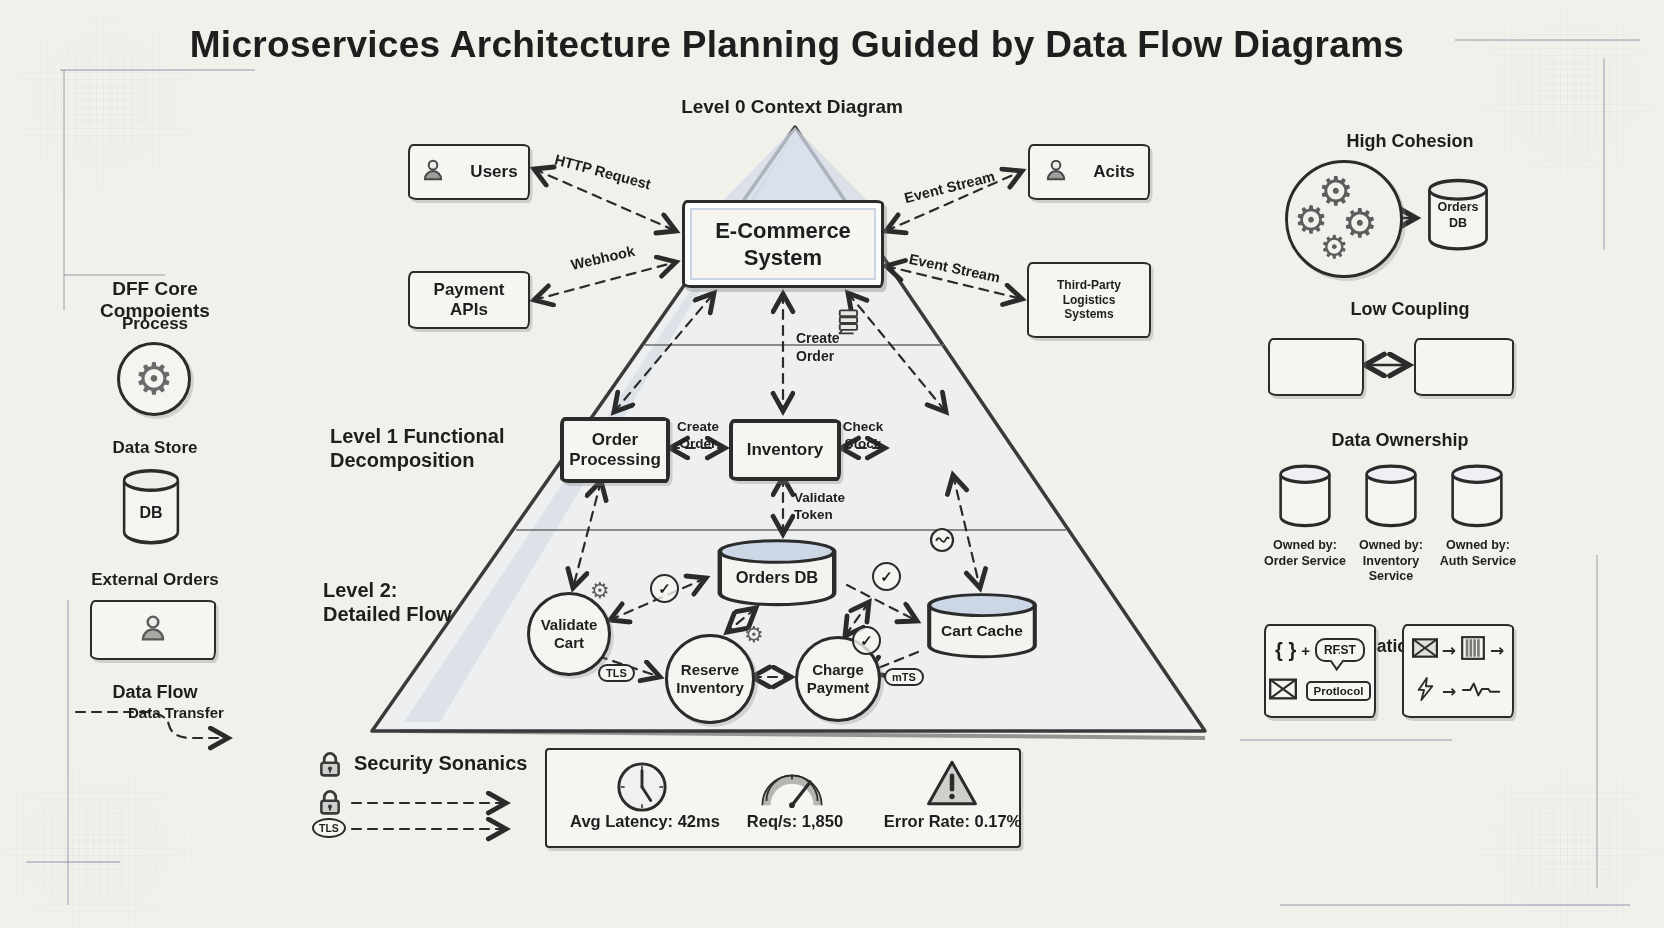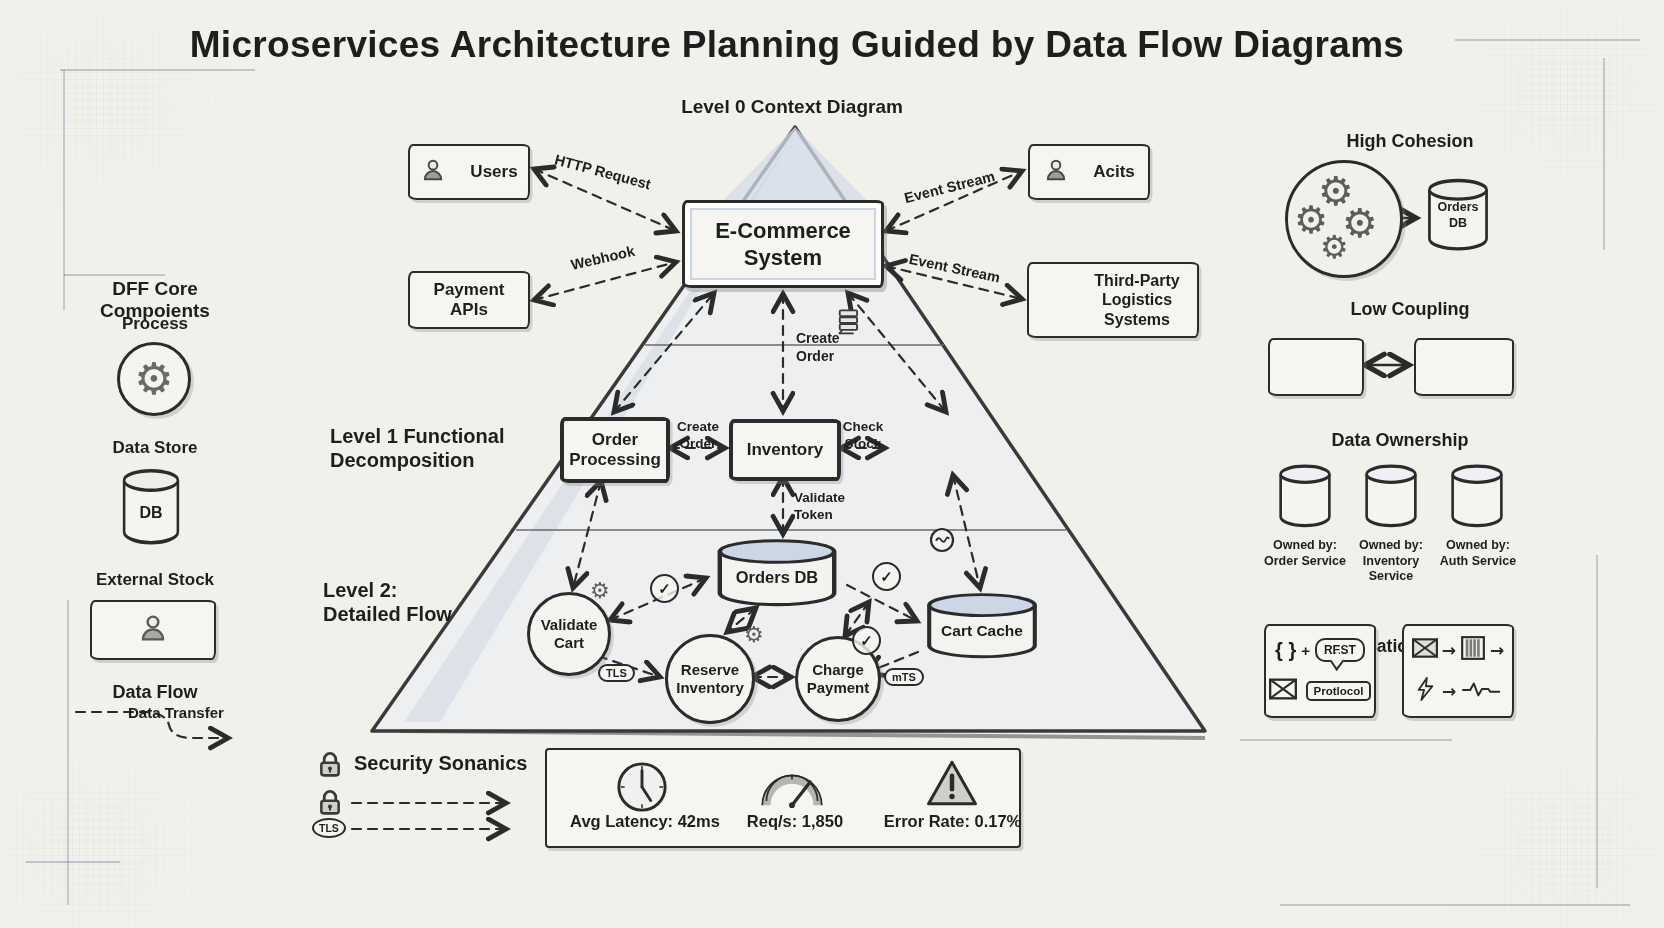--- a/index.html
+++ b/index.html
@@ -135,21 +135,21 @@
   <div class="abs sketch thin flexc" style="left:1028px;top:144px;width:118px;height:52px;z-index:2;">
     <span>
       <svg width="26" height="26" viewBox="0 0 24 24">
           <circle cx="12" cy="7.5" r="4" fill="#ececea" stroke="#474747" stroke-width="1.8"></circle>
           <path d="M4.5,20.5 a7.5,7.5 0 0 1 15,0 z" fill="#9c9c9a" stroke="#474747" stroke-width="1.8"></path>
         </svg>
     </span>
     <span class="lbl" style="font-size:17px;">Acits</span>
   </div>
 
-  <div class="abs sketch thin flexc pre lbl" style="left:1027px;top:262px;width:120px;height:72px;font-size:16px;line-height:1.2;z-index:2;padding-left:48px;">Third-Party
+  <div class="abs sketch thin flexc pre lbl" style="left:1027px;top:262px;width:120px;height:72px;font-size:12px;line-height:1.2;z-index:2;">Third-Party
 Logistics
 Systems</div>
 
   <div class="abs flow-lbl rot" style="left:553px;top:166px;width:115px;transform:rotate(15deg);z-index:2;">HTTP Request</div>
   <div class="abs flow-lbl rot" style="left:570px;top:247px;width:90px;transform:rotate(-13deg);z-index:2;">Webhook</div>
   <div class="abs flow-lbl rot" style="left:903px;top:177px;width:110px;transform:rotate(-14deg);z-index:2;">Event Stream</div>
   <div class="abs flow-lbl rot" style="left:908px;top:262px;width:110px;transform:rotate(12deg);z-index:2;">Event Stream</div>
   <div class="abs small-lbl pre" style="left:796px;top:330px;font-size:14px;z-index:2;">Create
 Order</div>
   <span class="abs" style="left:836px;top:308px;z-index:2;">
@@ -226,21 +226,21 @@
 
   <div class="abs lbl" style="left:55px;top:438px;width:200px;text-align:center;font-size:17px;">Data Store</div>
   <div class="abs cyl" style="left:119px;top:468px;width:64px;height:80px;">
     <svg viewBox="0 0 100 90" preserveAspectRatio="none">
       <path d="M8,14 v58 a42,12 0 0 0 84,0 v-58" fill="#f5f4f0" stroke="#2b2b2b" stroke-width="4"></path>
       <ellipse cx="50" cy="14" rx="42" ry="11" fill="#eceeea" stroke="#2b2b2b" stroke-width="4"></ellipse>
     </svg>
     <div class="cyl-label" style="top:36px;font-size:16px;">DB</div>
   </div>
 
-  <div class="abs lbl" style="left:55px;top:570px;width:200px;text-align:center;font-size:17px;">External Stock</div>
+  <div class="abs lbl" style="left:55px;top:570px;width:200px;text-align:center;font-size:17px;">External Orders</div>
   <div class="abs sketch thin flexc" style="left:90px;top:600px;width:122px;height:56px;">
     <span>
       <svg width="32" height="32" viewBox="0 0 24 24">
           <circle cx="12" cy="7.5" r="4" fill="#ececea" stroke="#5a5a5a" stroke-width="1.8"></circle>
           <path d="M4.5,20.5 a7.5,7.5 0 0 1 15,0 z" fill="#a8a8a4" stroke="#5a5a5a" stroke-width="1.8"></path>
         </svg>
     </span>
   </div>
 
   <div class="abs lbl" style="left:55px;top:682px;width:200px;text-align:center;font-size:18px;">Data Flow</div>

